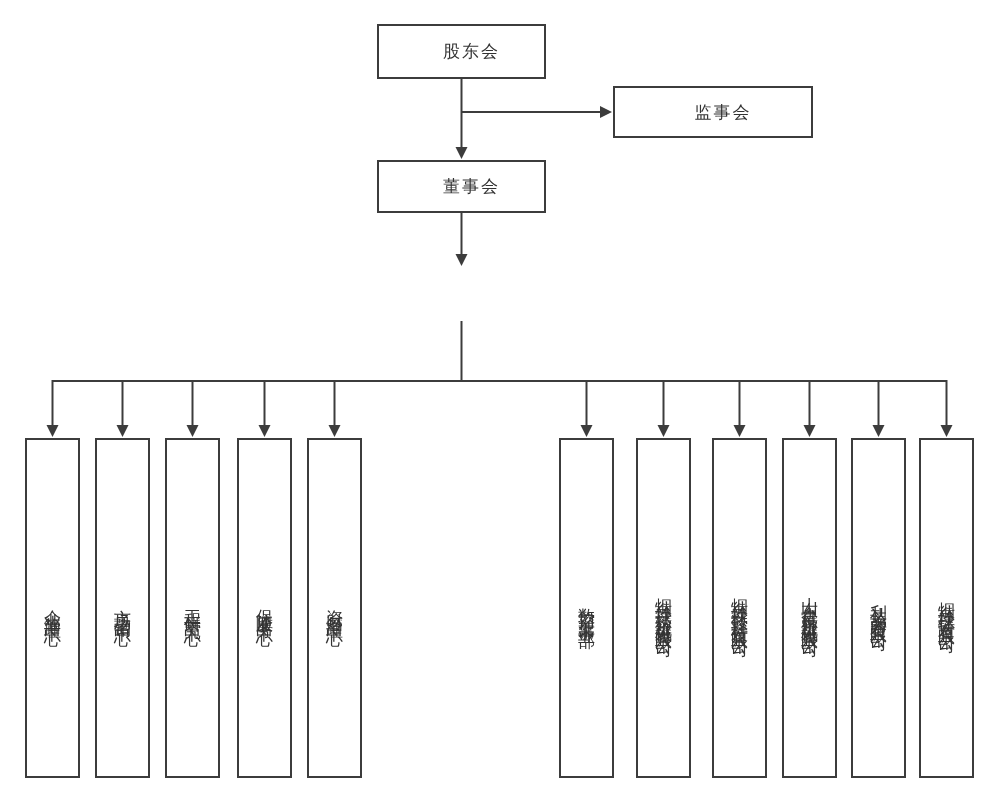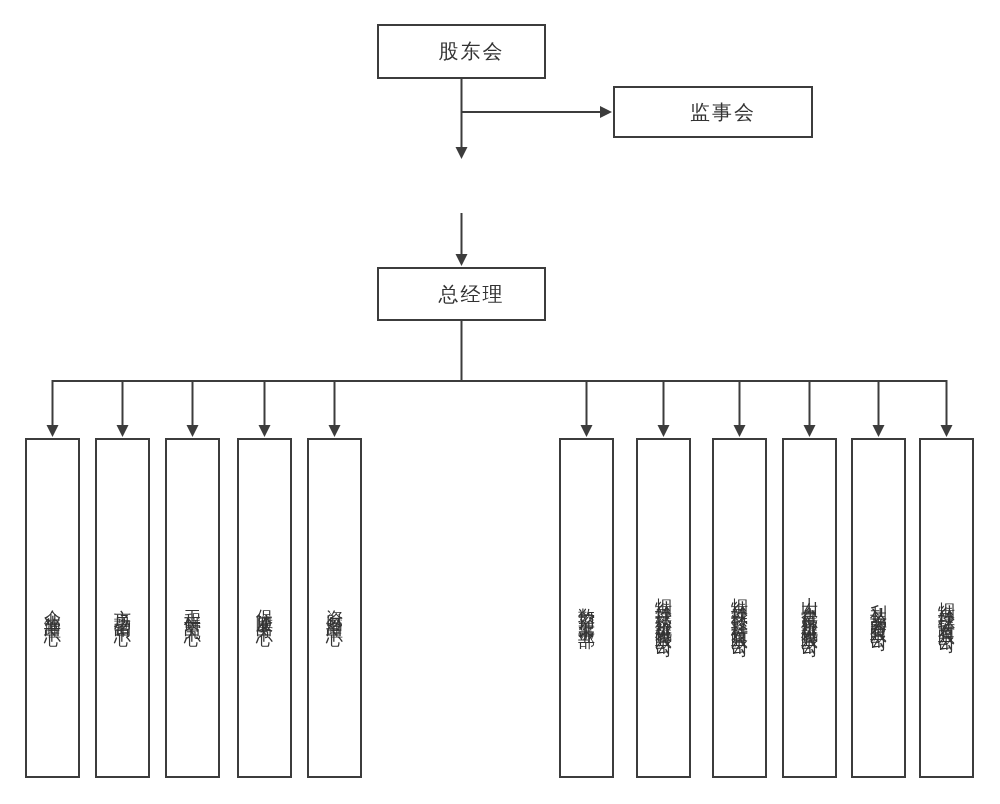--- a/index.html
+++ b/index.html
@@ -29,21 +29,21 @@
   .node {
     position: absolute;
     background: var(--bg-color);
     border: 2px solid var(--line-color);
     display: flex;
     align-items: center;
     justify-content: center;
     text-align: center;
   }
   .h-node {
-    font-size: 20px;
+    font-size: 17px;
     letter-spacing: 2px;
     text-indent: 2px;
     padding-left: 18px;
   }
   .v-node {
     top: 438px;
     width: 55px;
     height: 340px;
     writing-mode: vertical-lr;
     text-orientation: upright;
@@ -106,21 +106,21 @@
     <line x1="809.5" y1="380" x2="809.5" y2="426"></line>
       <polygon points="803.5,425 815.5,425 809.5,437"></polygon>
     <line x1="878.5" y1="380" x2="878.5" y2="426"></line>
       <polygon points="872.5,425 884.5,425 878.5,437"></polygon>
     <line x1="946.5" y1="380" x2="946.5" y2="426"></line>
       <polygon points="940.5,425 952.5,425 946.5,437"></polygon>
   </svg>
 
   <div class="node h-node n-shareholders">股东会</div>
   <div class="node h-node n-supervisors">监事会</div>
-  <div class="node h-node n-gm">总经理</div>
+  <div class="node h-node n-board">董事会</div>
 
   <div class="node v-node b1">企业管理中心</div>
   <div class="node v-node b2">市场营销中心</div>
   <div class="node v-node b3">工程研究中心</div>
   <div class="node v-node b4">保障服务中心</div>
   <div class="node v-node b5">资财管理中心</div>
   <div class="node v-node b6">数控刀架事业部</div>
   <div class="node v-node b7">烟台环球精密机械有限公司</div>
   <div class="node v-node b8">烟台环球数控科技有限公司</div>
   <div class="node v-node b9">山东台富精密机械有限公司</div>

